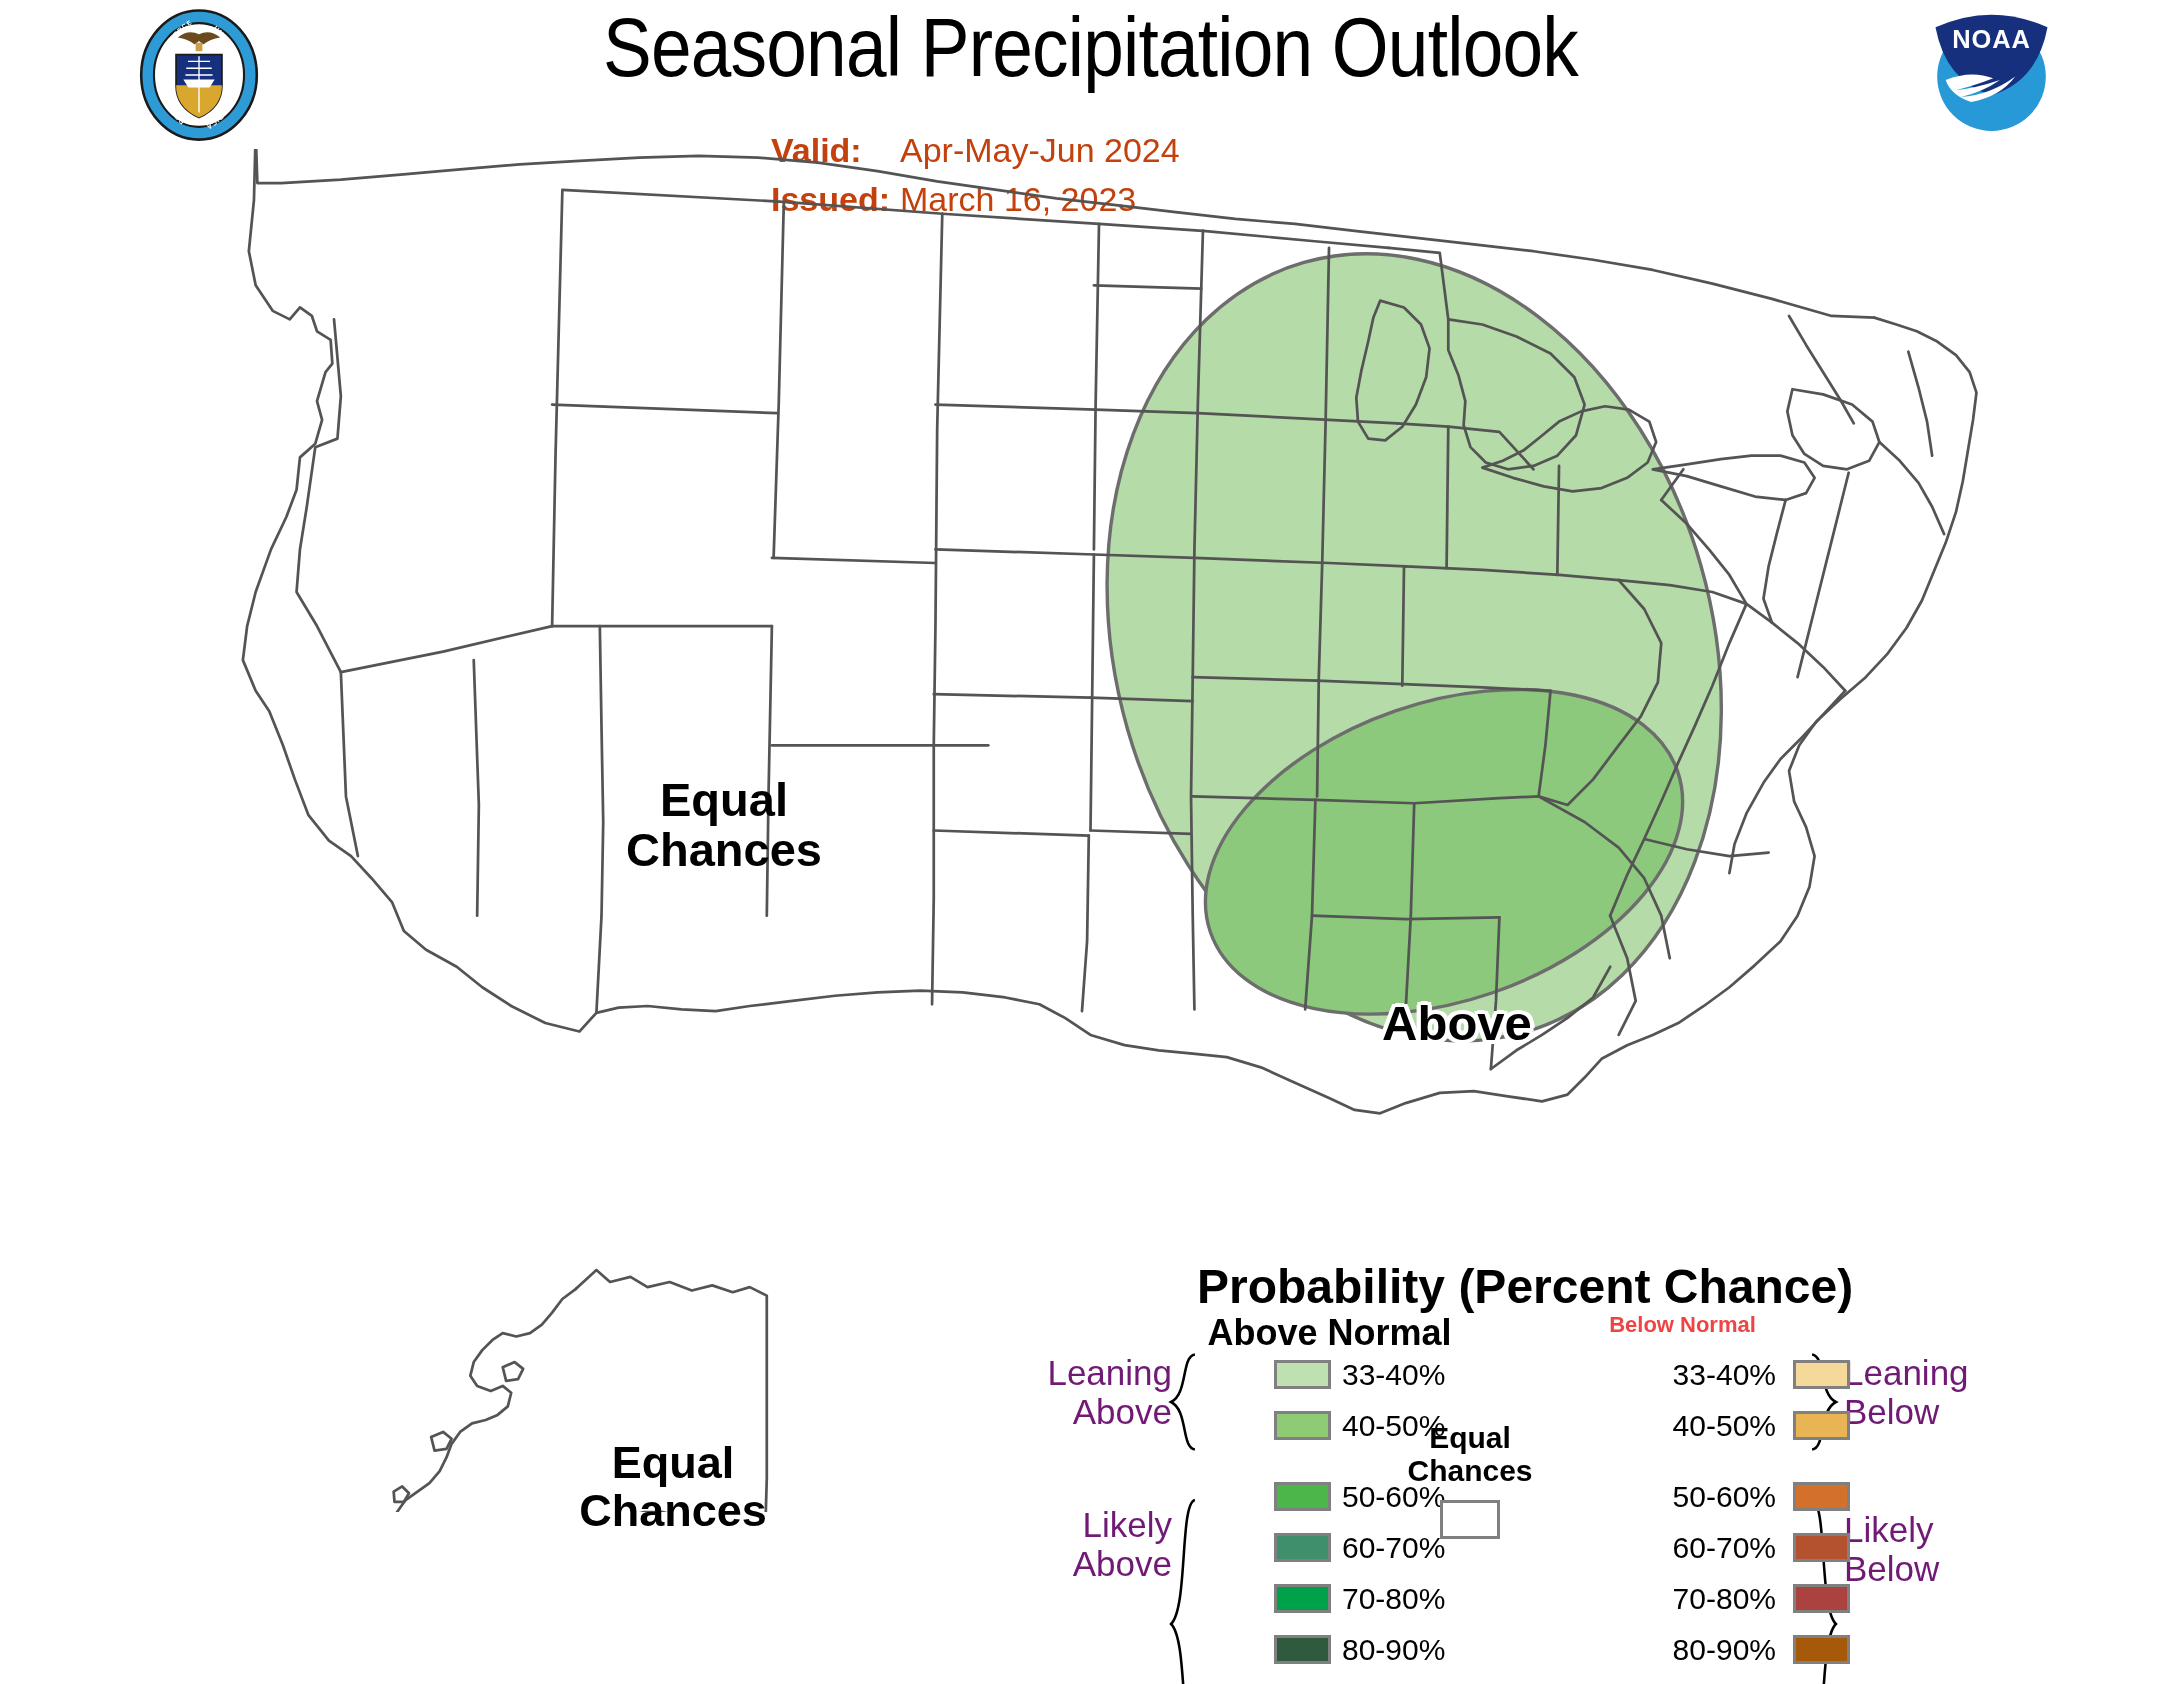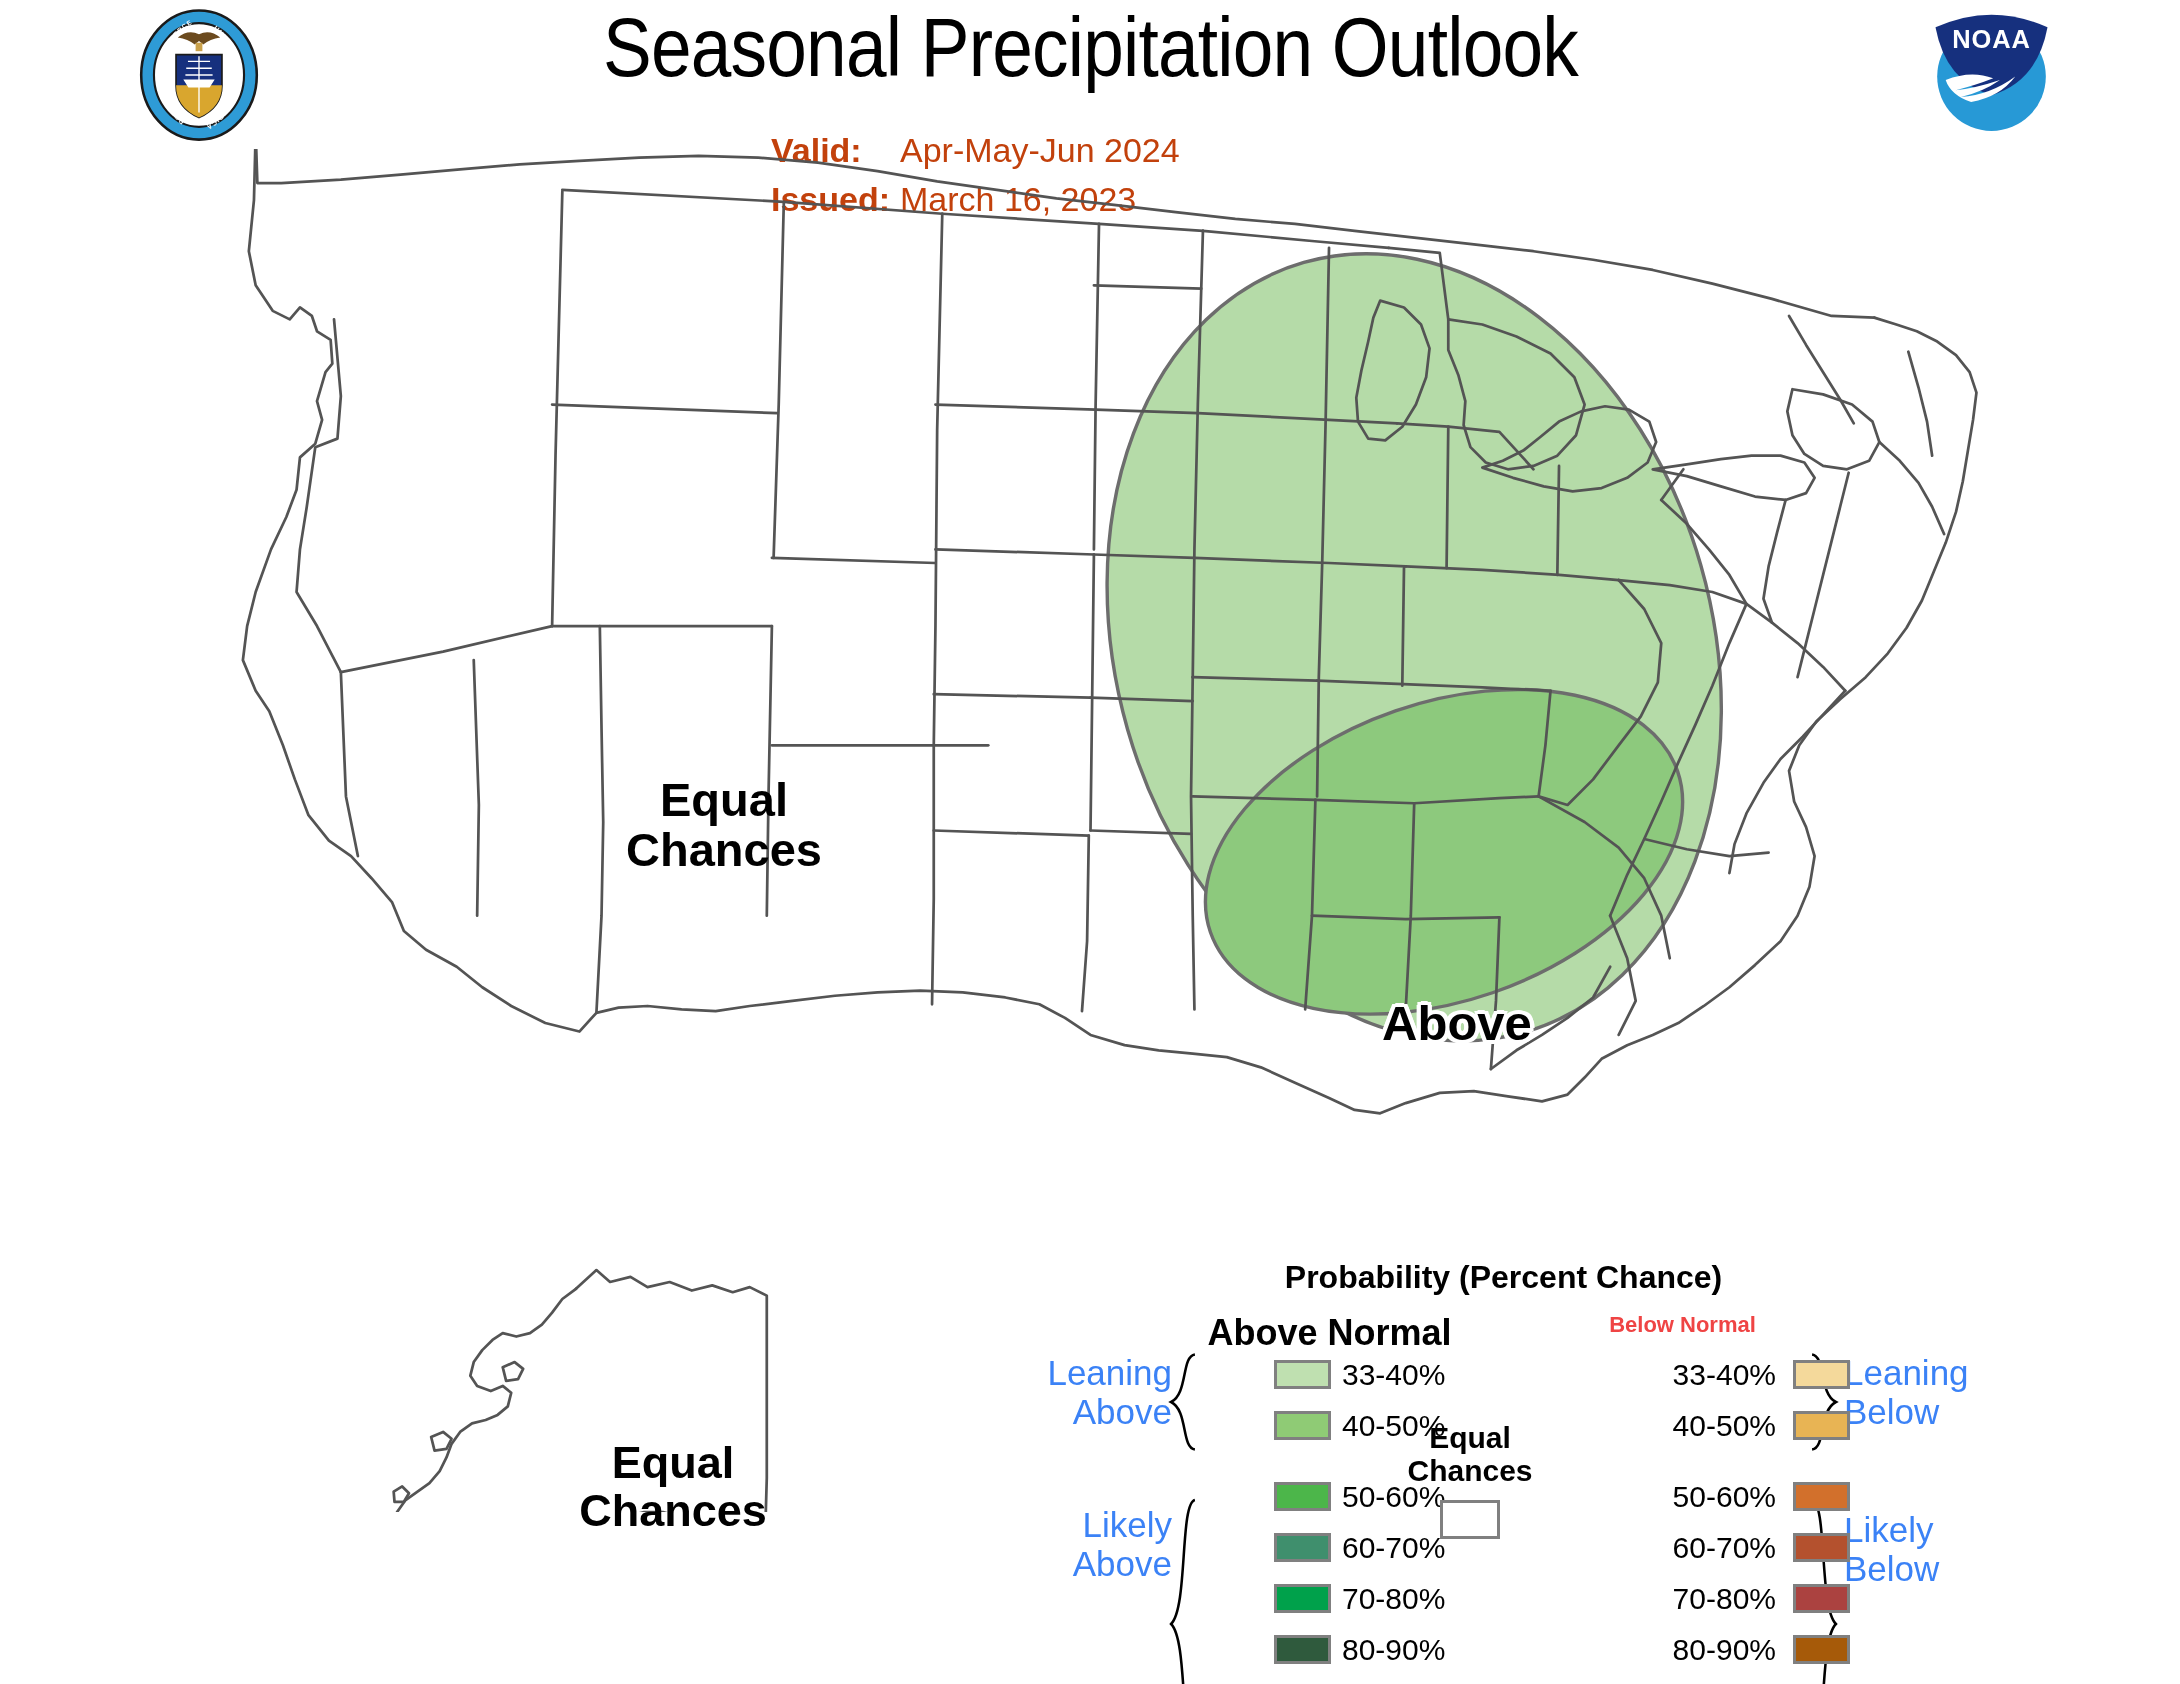--- a/index.html
+++ b/index.html
@@ -115,21 +115,21 @@
     top: 1259px;
     width: 1035px;
     height: 426px;
   }
   #legend-title {
     position: absolute;
     left: 51px;
     top: 0px;
     width: 613px;
     text-align: center;
-    font-size: 32px;
+    font-size: 48px;
     font-weight: bold;
     color: #000;
     white-space: nowrap;
   }
   #hdr-above {
     position: absolute;
     left: 47px;
     top: 53px;
     width: 273px;
     text-align: center;
@@ -162,21 +162,21 @@
     line-height: 29px;
     white-space: nowrap;
   }
   .pct.left-col  { left: 196px; text-align: left; width: 153px; }
   .pct.right-col { left: 366px; text-align: right; width: 153px; }
 
   .bracket-lbl {
     position: absolute;
     font-size: 35px;
     line-height: 1.1;
-    color: #3b82f6;
+    color: #701a75;
     white-space: pre-line;
   }
   #lbl-leaning-above { left: -153px; top: 95px; width: 179px; text-align: right; }
   #lbl-likely-above  { left: -153px; top: 247px; width: 179px; text-align: right; }
   #lbl-leaning-below { left: 698px;  top: 95px; width: 204px; text-align: left; }
   #lbl-likely-below  { left: 698px;  top: 252px; width: 204px; text-align: left; }
 
   #ec-legend-label {
     position: absolute;
     left: 243px;

